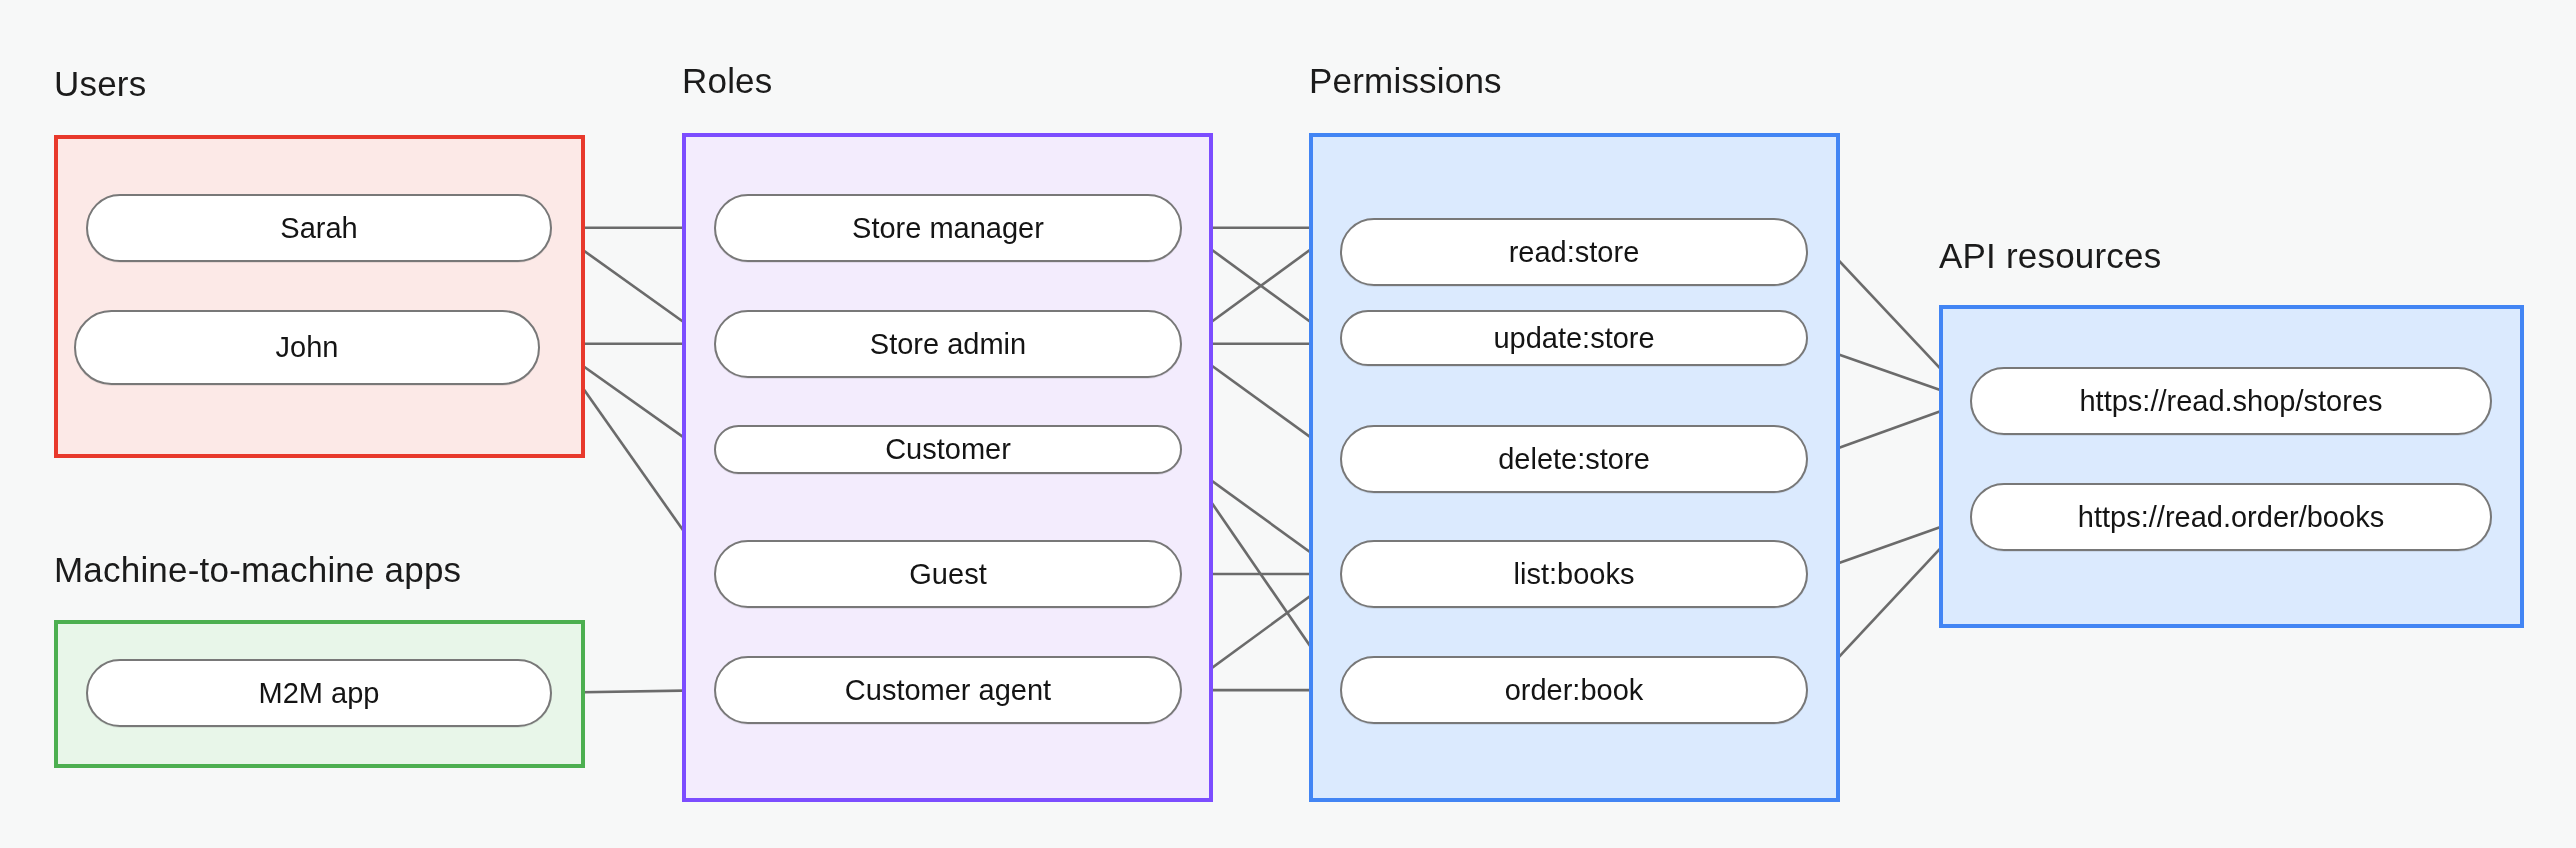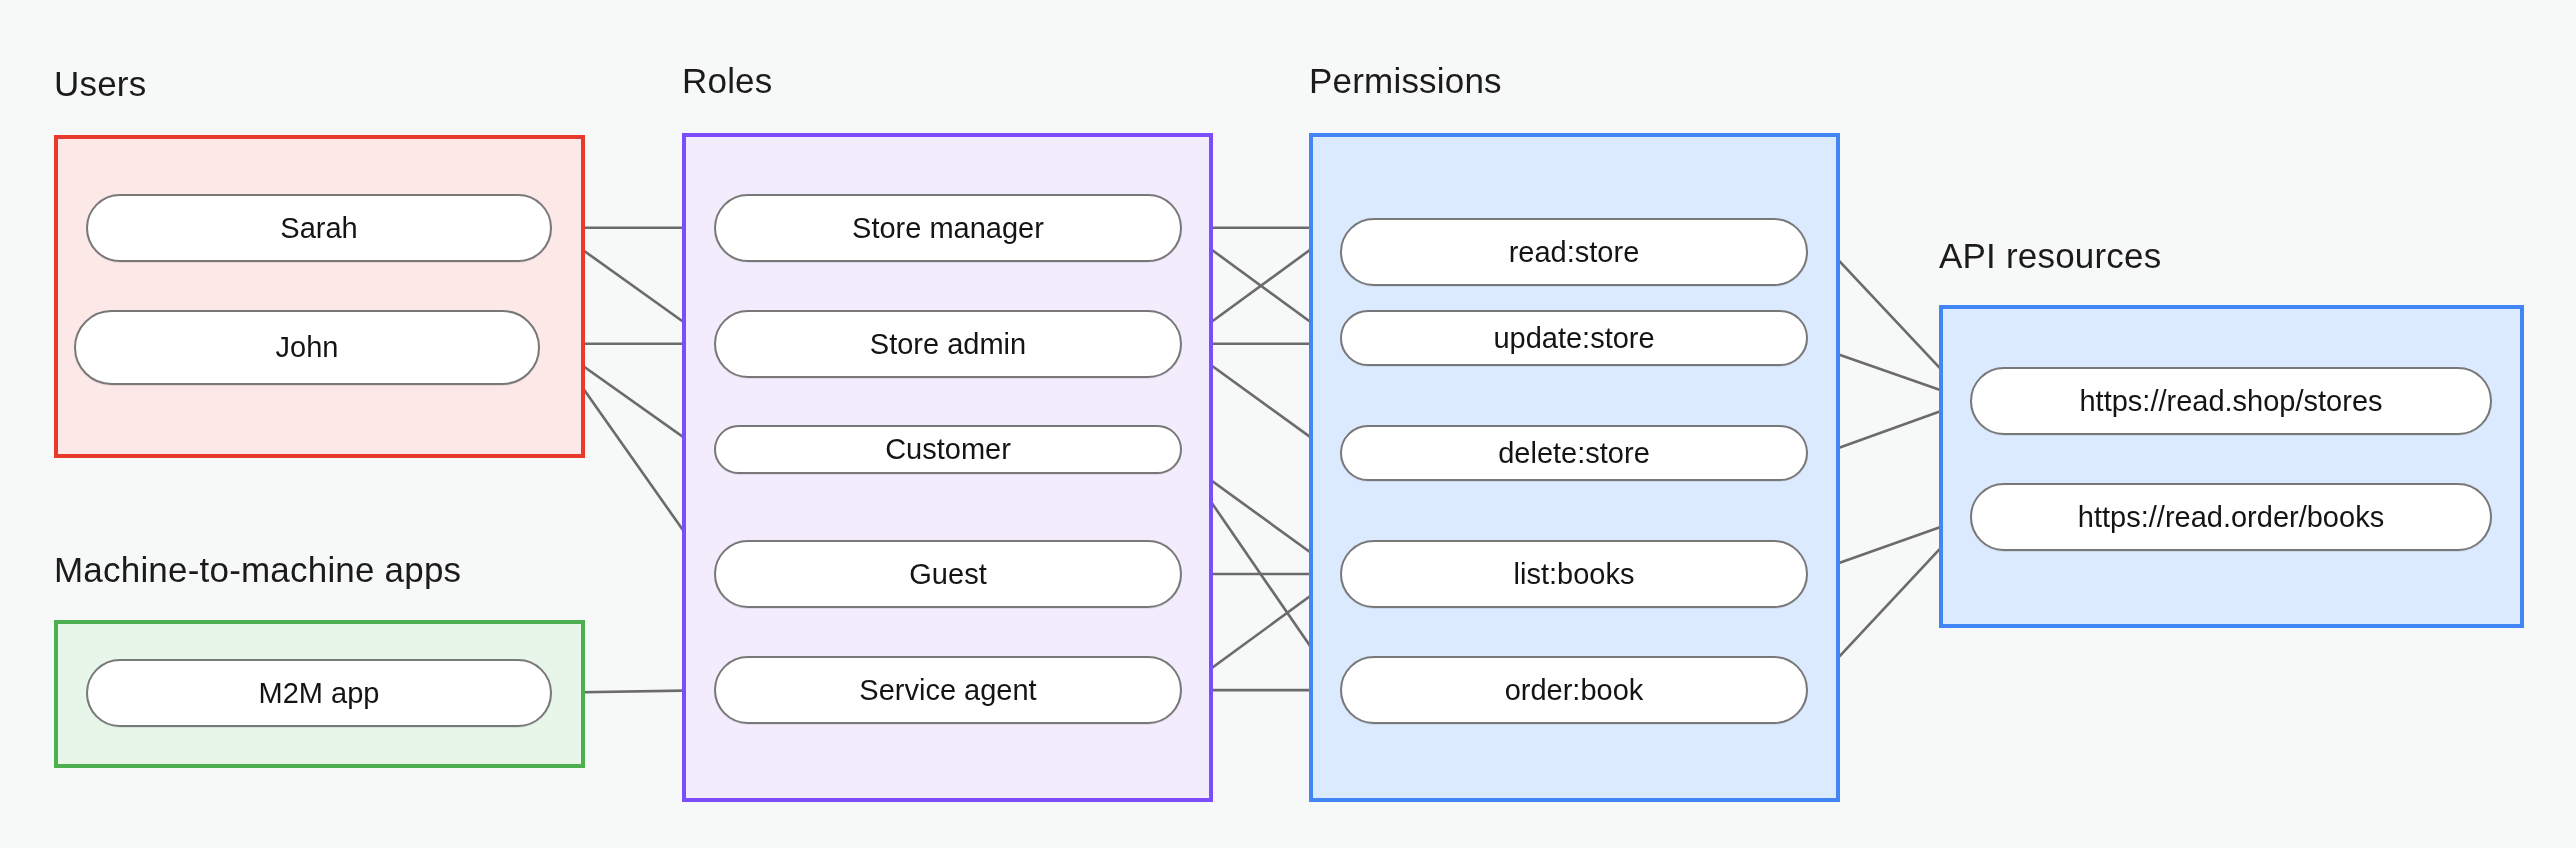--- a/index.html
+++ b/index.html
@@ -103,31 +103,31 @@
       <div class="node" style="left: 714px; top: 310px; width: 468px; height: 68px;">
         <span class="node-label">Store admin</span>
       </div>
       <div class="node" style="left: 714px; top: 425px; width: 468px; height: 49px;">
         <span class="node-label">Customer</span>
       </div>
       <div class="node" style="left: 714px; top: 540px; width: 468px; height: 68px;">
         <span class="node-label">Guest</span>
       </div>
       <div class="node" style="left: 714px; top: 656px; width: 468px; height: 68px;">
-        <span class="node-label">Service agent</span>
+        <span class="node-label">Customer agent</span>
       </div>
       <div class="group-title" style="left: 1309px; top: 61px;">Permissions</div>
       <div class="group-box" style="left: 1309px; top: 133px; width: 531px; height: 669px; border-color: rgb(66, 133, 244); background: rgb(219, 234, 254);"></div>
       <div class="node" style="left: 1340px; top: 194px; width: 468px; height: 68px; margin-top: 24px;">
         <span class="node-label">read:store</span>
       </div>
       <div class="node" style="left: 1340px; top: 310px; width: 468px; height: 56px;">
         <span class="node-label">update:store</span>
       </div>
-      <div class="node" style="left: 1340px; top: 425px; width: 468px; height: 56px;">
+      <div class="node" style="left: 1340px; top: 425px; width: 468px; height: 68px;">
         <span class="node-label">delete:store</span>
       </div>
       <div class="node" style="left: 1340px; top: 540px; width: 468px; height: 68px;">
         <span class="node-label">list:books</span>
       </div>
       <div class="node" style="left: 1340px; top: 656px; width: 468px; height: 68px;">
         <span class="node-label">order:book</span>
       </div>
       <div class="group-title" style="left: 1939px; top: 236px;">API resources</div>
       <div class="group-box" style="left: 1939px; top: 305px; width: 585px; height: 323px; border-color: rgb(66, 133, 244); background: rgb(219, 234, 254);"></div>

